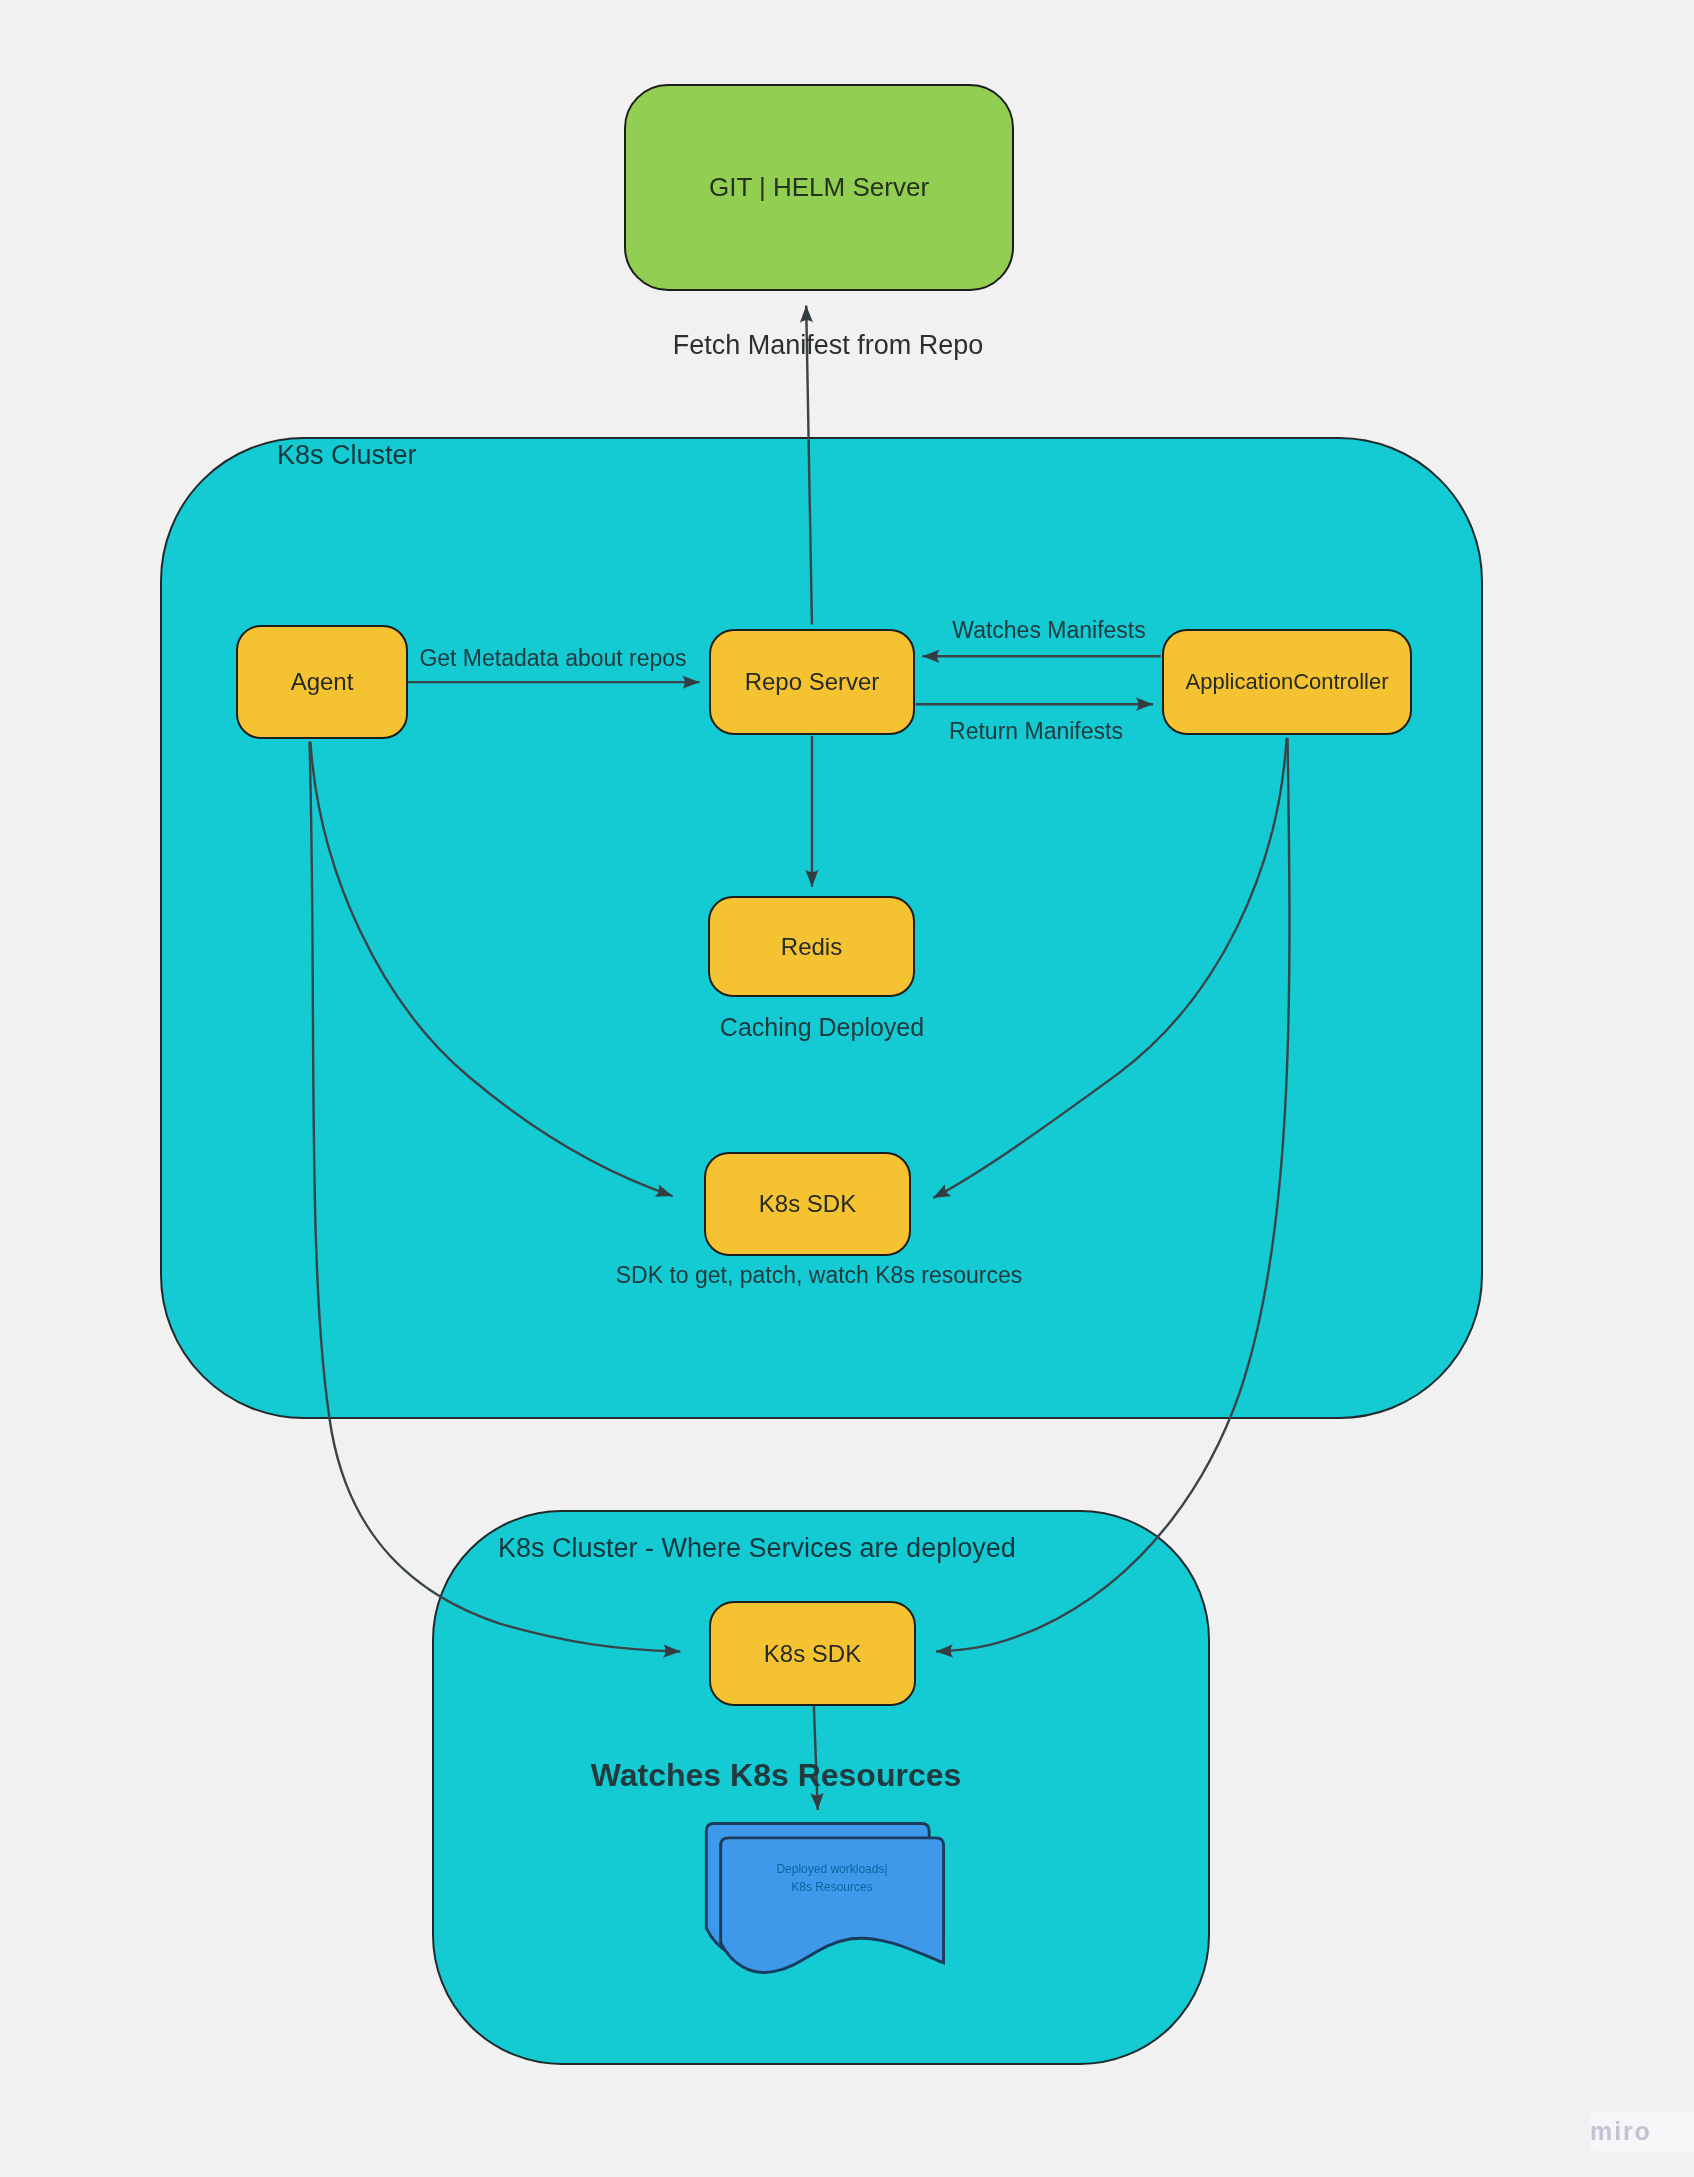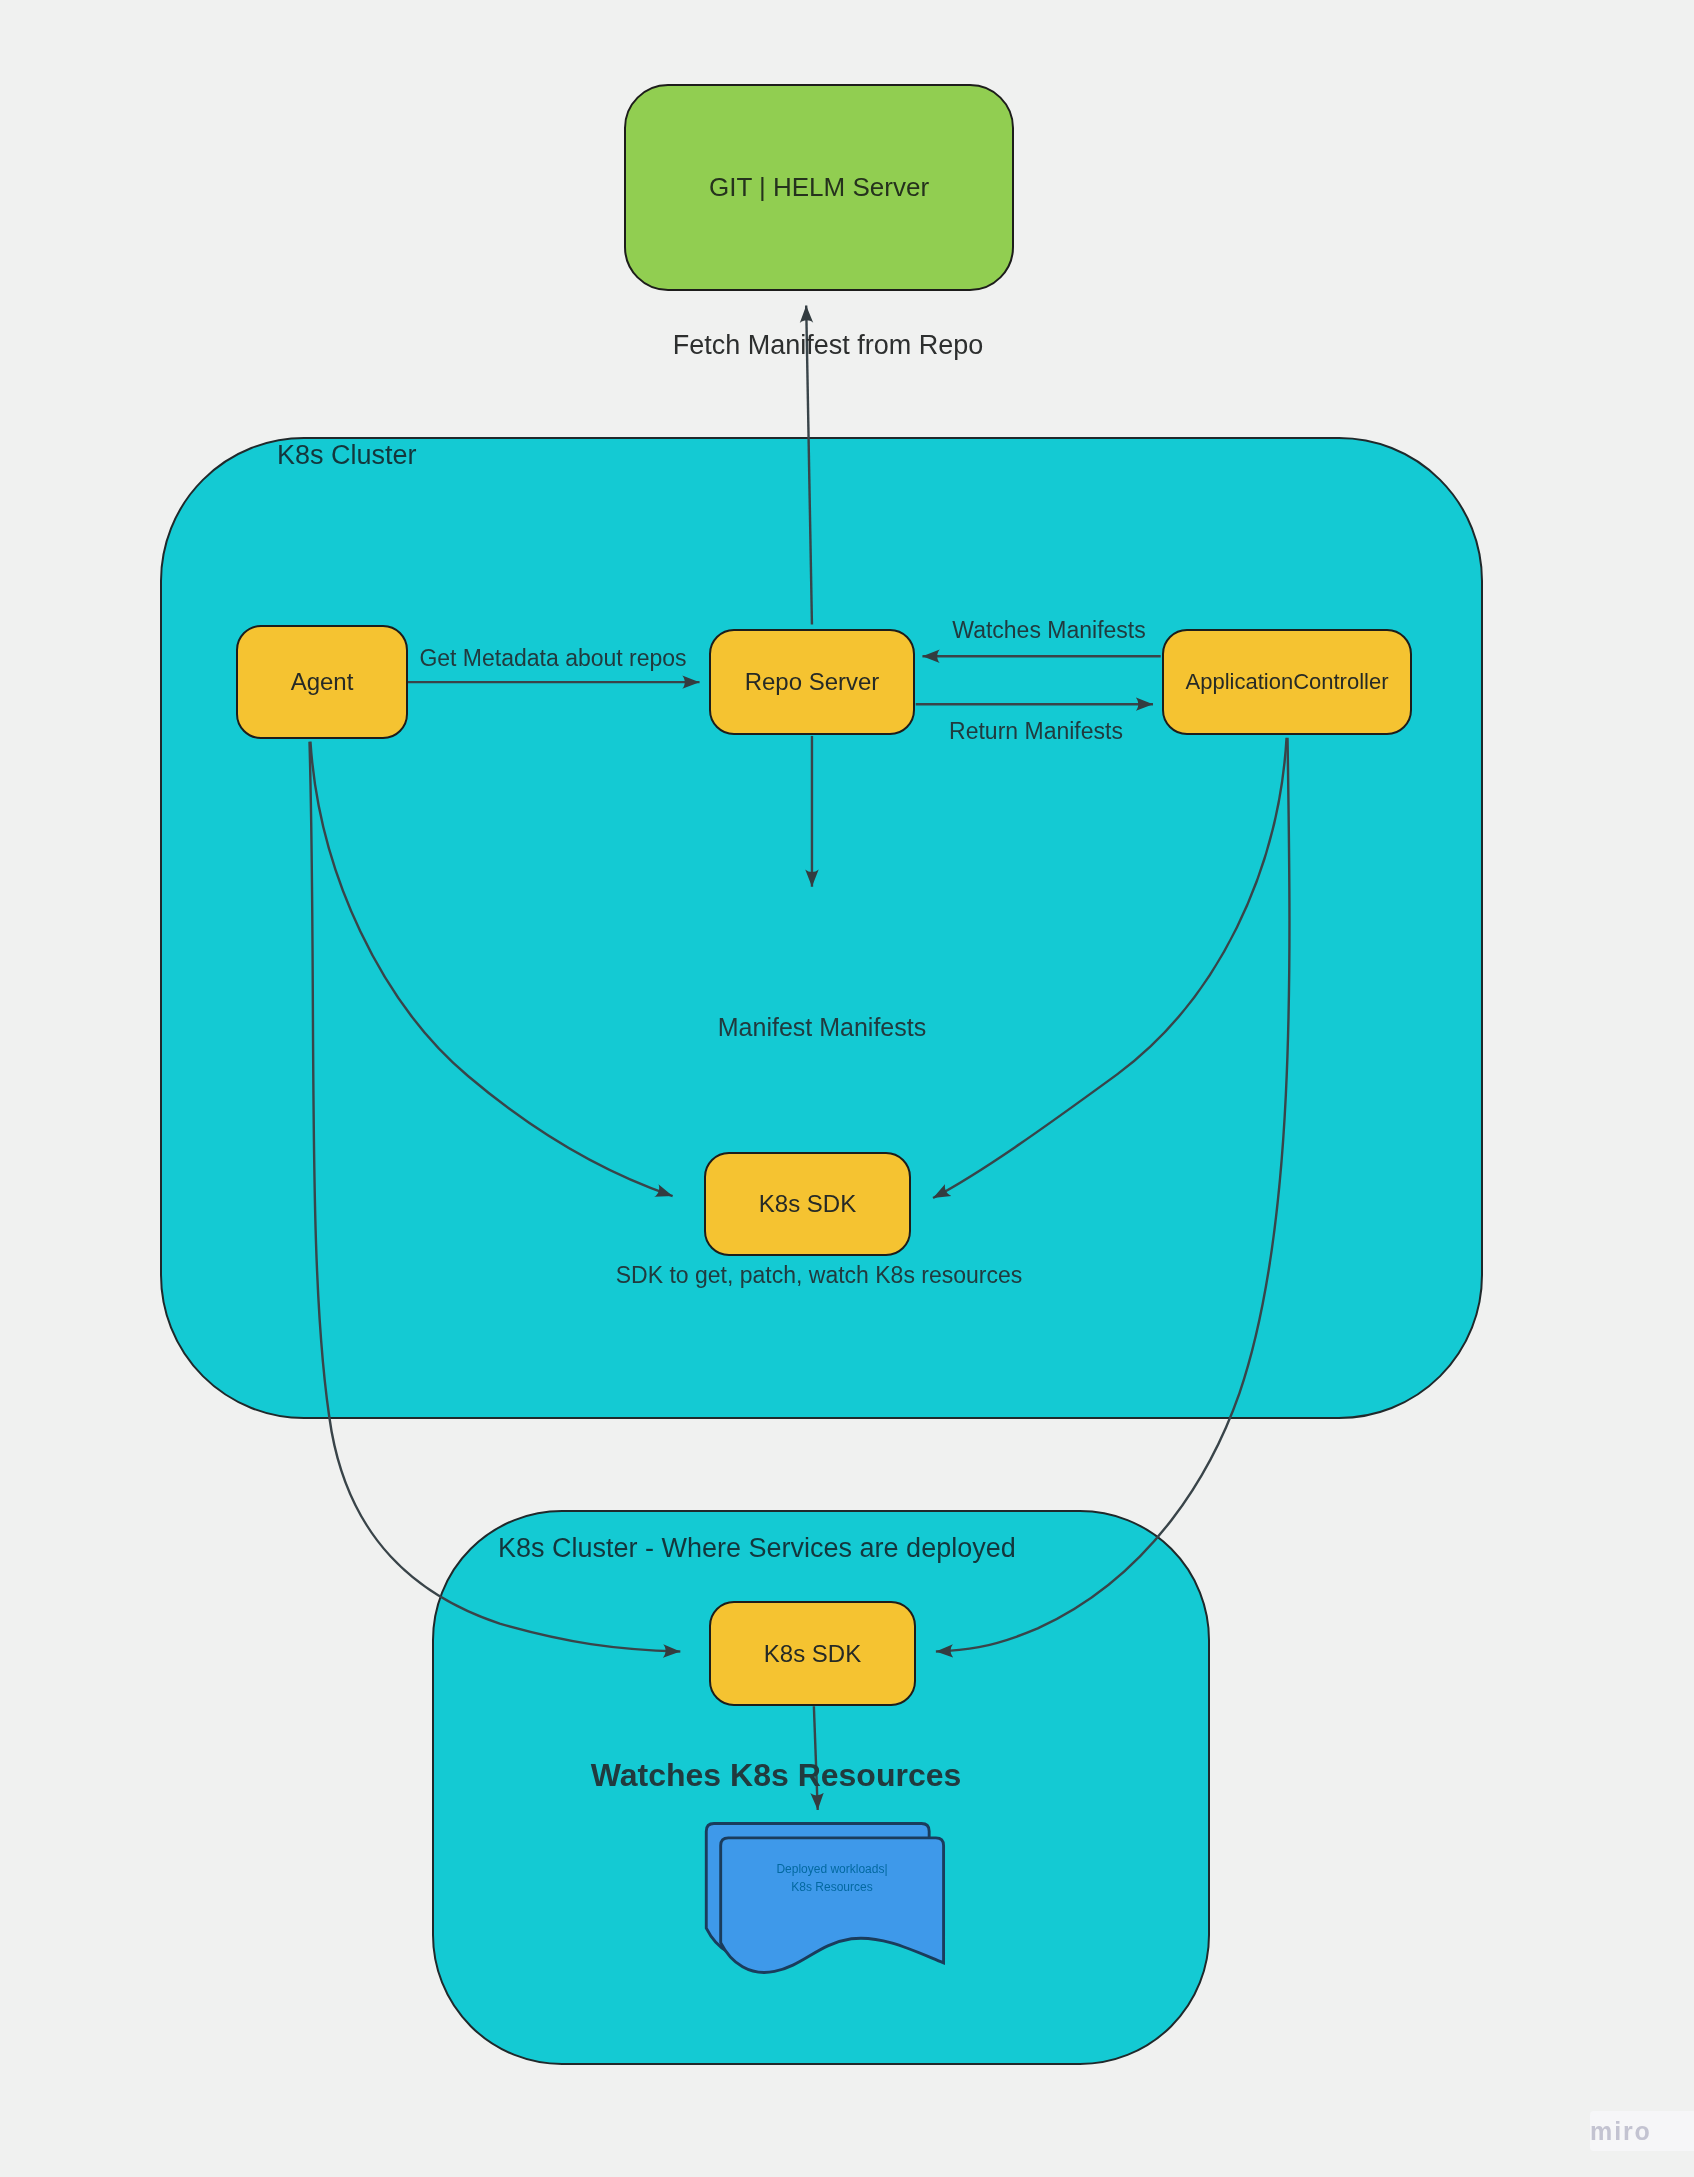--- a/index.html
+++ b/index.html
@@ -119,37 +119,40 @@
   </div>
   <div class="node" id="node-agent">
     <span>Agent</span>
   </div>
   <div class="node" id="node-repo">
     <span>Repo Server</span>
   </div>
   <div class="node" id="node-appctrl">
     <span>ApplicationController</span>
   </div>
+  <div class="node" id="node-redis">
+    <span>Redis</span>
+  </div>
   <div class="node" id="node-sdk1">
     <span>K8s SDK</span>
   </div>
   <div class="node" id="node-sdk2">
     <span>K8s SDK</span>
   </div>
 
   <div id="doc-text">
     <div>Deployed workloads|</div>
     <div>K8s Resources</div>
   </div>
 
   <div class="edge-label" id="lbl-fetch">Fetch Manifest from Repo</div>
   <div class="edge-label" id="lbl-get-metadata">Get Metadata about repos</div>
   <div class="edge-label" id="lbl-generate">Watches Manifests</div>
   <div class="edge-label" id="lbl-return">Return Manifests</div>
-  <div class="edge-label" id="lbl-caching">Manifest Manifests</div>
+  <div class="edge-label" id="lbl-caching">Caching Deployed</div>
   <div class="edge-label" id="lbl-sdk-desc">SDK to get, patch, watch K8s resources</div>
   <div class="edge-label" id="lbl-watches">Watches K8s Resources</div>
 
   <div id="miro-badge">
     <span>miro</span>
   </div>
 
 </div>
 
 

